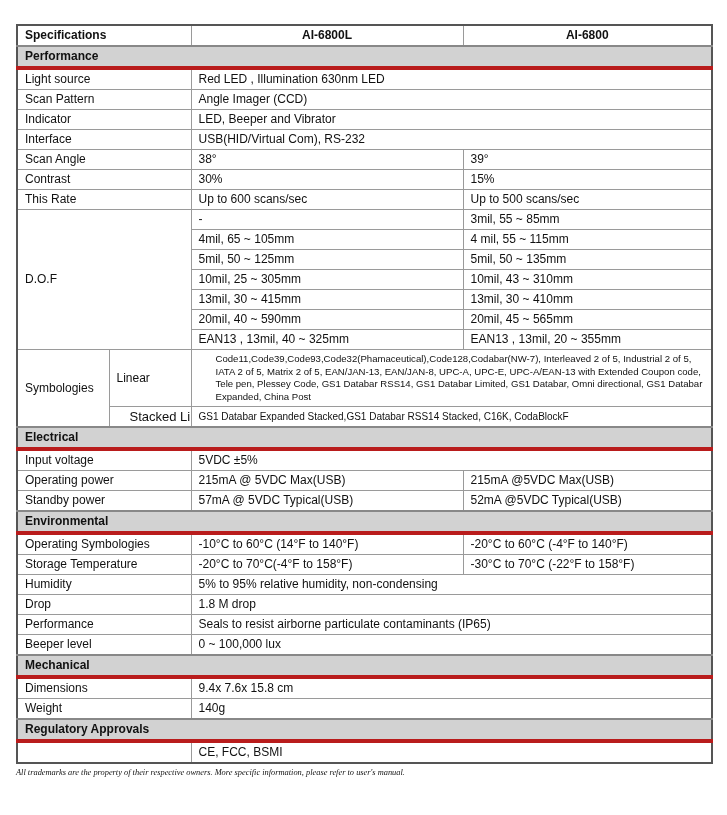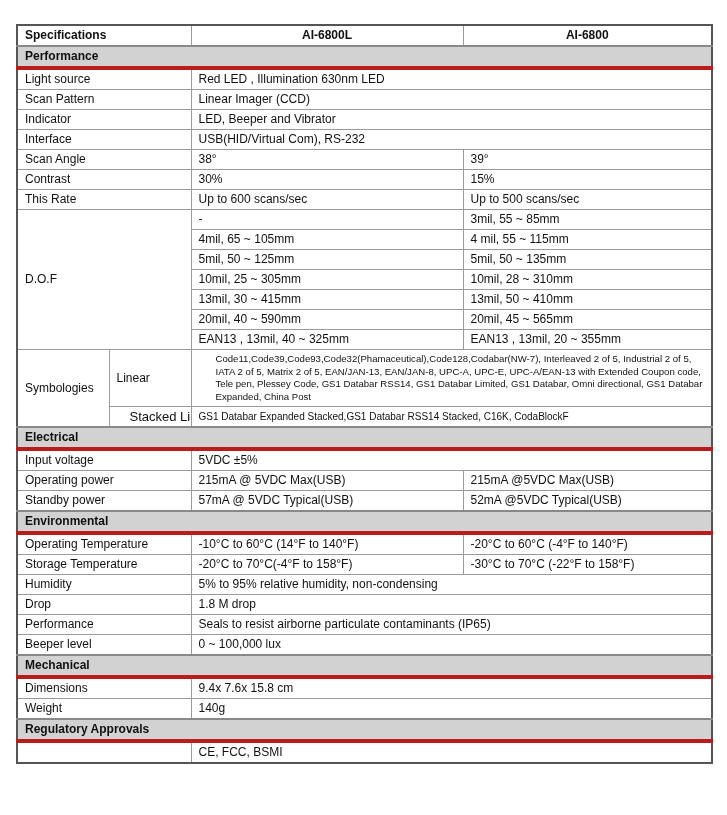--- a/index.html
+++ b/index.html
@@ -38,21 +38,21 @@
 
   <tr class="section">
     <td colspan="4">Performance</td>
   </tr>
   <tr>
     <td colspan="2">Light source</td>
     <td colspan="2">Red LED , Illumination 630nm LED</td>
   </tr>
   <tr>
     <td colspan="2">Scan Pattern</td>
-    <td colspan="2">Linear Imager (CCD)</td>
+    <td colspan="2">Angle Imager (CCD)</td>
   </tr>
   <tr>
     <td colspan="2">Indicator</td>
     <td colspan="2">LED, Beeper and Vibrator</td>
   </tr>
   <tr>
     <td colspan="2">Interface</td>
     <td colspan="2">USB(HID/Virtual Com), RS-232</td>
   </tr>
   <tr>
@@ -79,25 +79,25 @@
   <tr>
     <td>4mil, 65 ~ 105mm</td>
     <td>4 mil, 55 ~ 115mm</td>
   </tr>
   <tr>
     <td>5mil, 50 ~ 125mm</td>
     <td>5mil, 50 ~ 135mm</td>
   </tr>
   <tr>
     <td>10mil, 25 ~ 305mm</td>
-    <td>10mil, 28 ~ 310mm</td>
+    <td>10mil, 43 ~ 310mm</td>
   </tr>
   <tr>
     <td>13mil, 30 ~ 415mm</td>
-    <td>13mil, 50 ~ 410mm</td>
+    <td>13mil, 30 ~ 410mm</td>
   </tr>
   <tr>
     <td>20mil, 40 ~ 590mm</td>
     <td>20mil, 45 ~ 565mm</td>
   </tr>
   <tr>
     <td>EAN13 , 13mil, 40 ~ 325mm</td>
     <td>EAN13 , 13mil, 20 ~ 355mm</td>
   </tr>
 
@@ -126,21 +126,21 @@
   <tr>
     <td colspan="2">Standby power</td>
     <td>57mA @ 5VDC Typical(USB)</td>
     <td>52mA @5VDC Typical(USB)</td>
   </tr>
 
   <tr class="section">
     <td colspan="4">Environmental</td>
   </tr>
   <tr>
-    <td colspan="2">Operating Temperature</td>
+    <td colspan="2">Operating Symbologies</td>
     <td>-10°C to 60°C (14°F to 140°F)</td>
     <td>-20°C to 60°C (-4°F to 140°F)</td>
   </tr>
   <tr>
     <td colspan="2">Storage Temperature</td>
     <td>-20°C to 70°C(-4°F to 158°F)</td>
     <td>-30°C to 70°C (-22°F to 158°F)</td>
   </tr>
   <tr>
     <td colspan="2">Humidity</td>
@@ -176,13 +176,14 @@
   </tr>
   <tr>
     <td colspan="2"></td>
     <td colspan="2">CE, FCC, BSMI</td>
   </tr>
 </tbody>
     </table>
 </div>
 
 <div class="footer">
+  <div>All trademarks are the property of their respective owners. More specific information, please refer to user's manual.</div>
 </div>
 
 </body></html>

